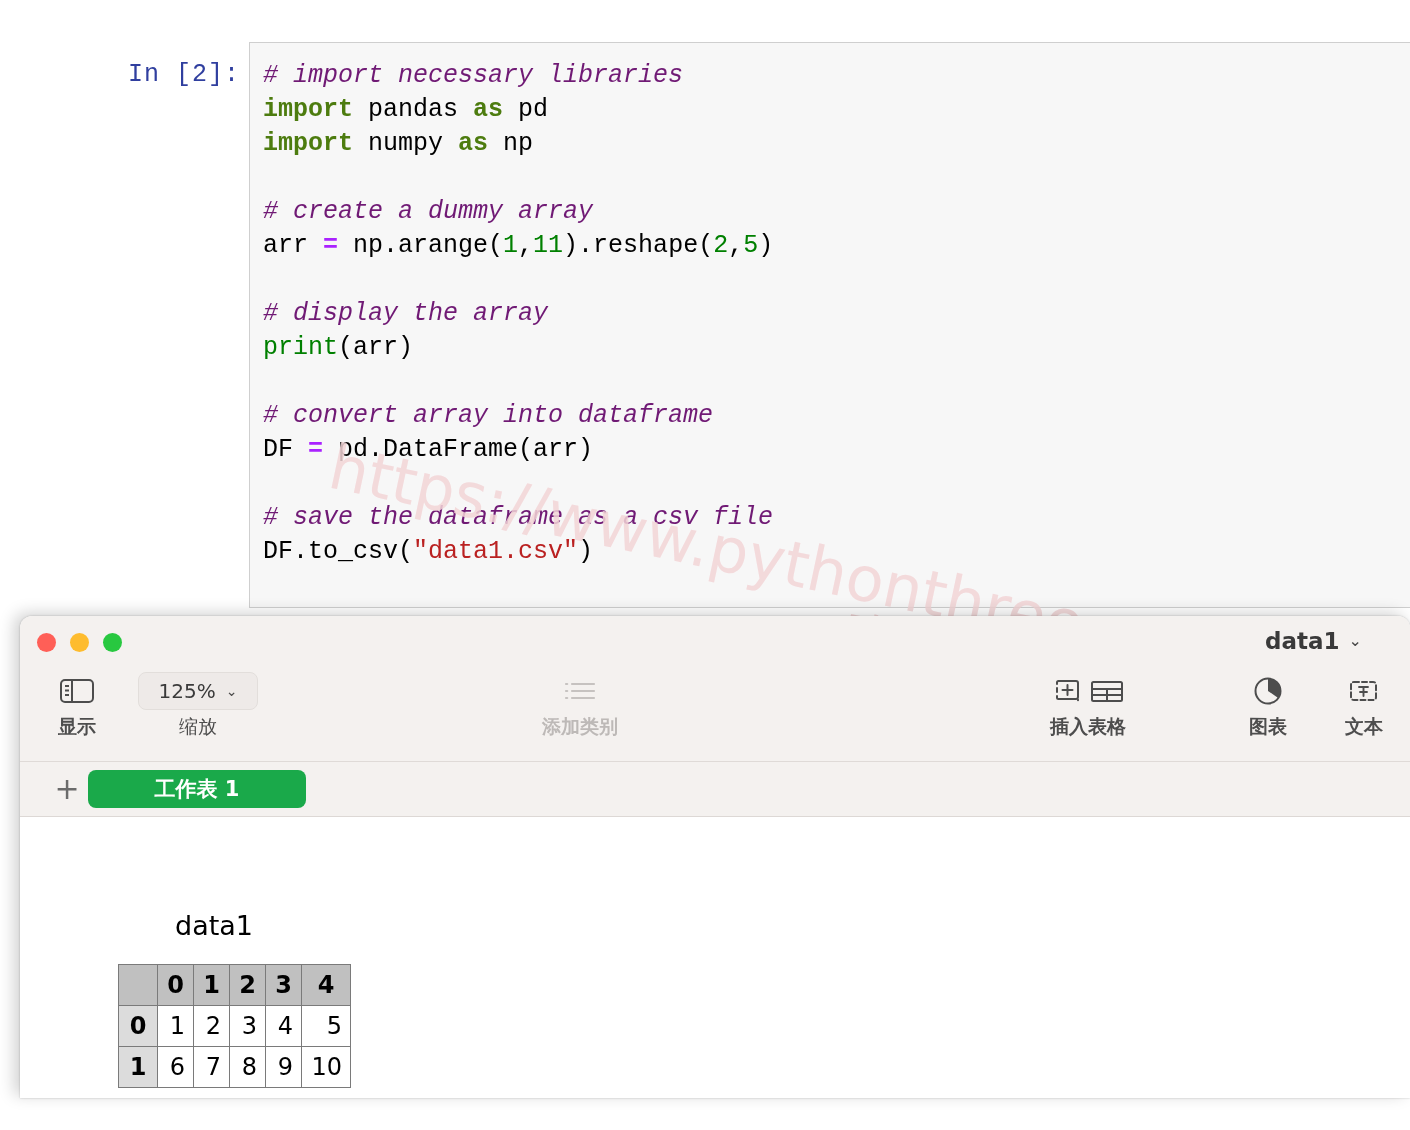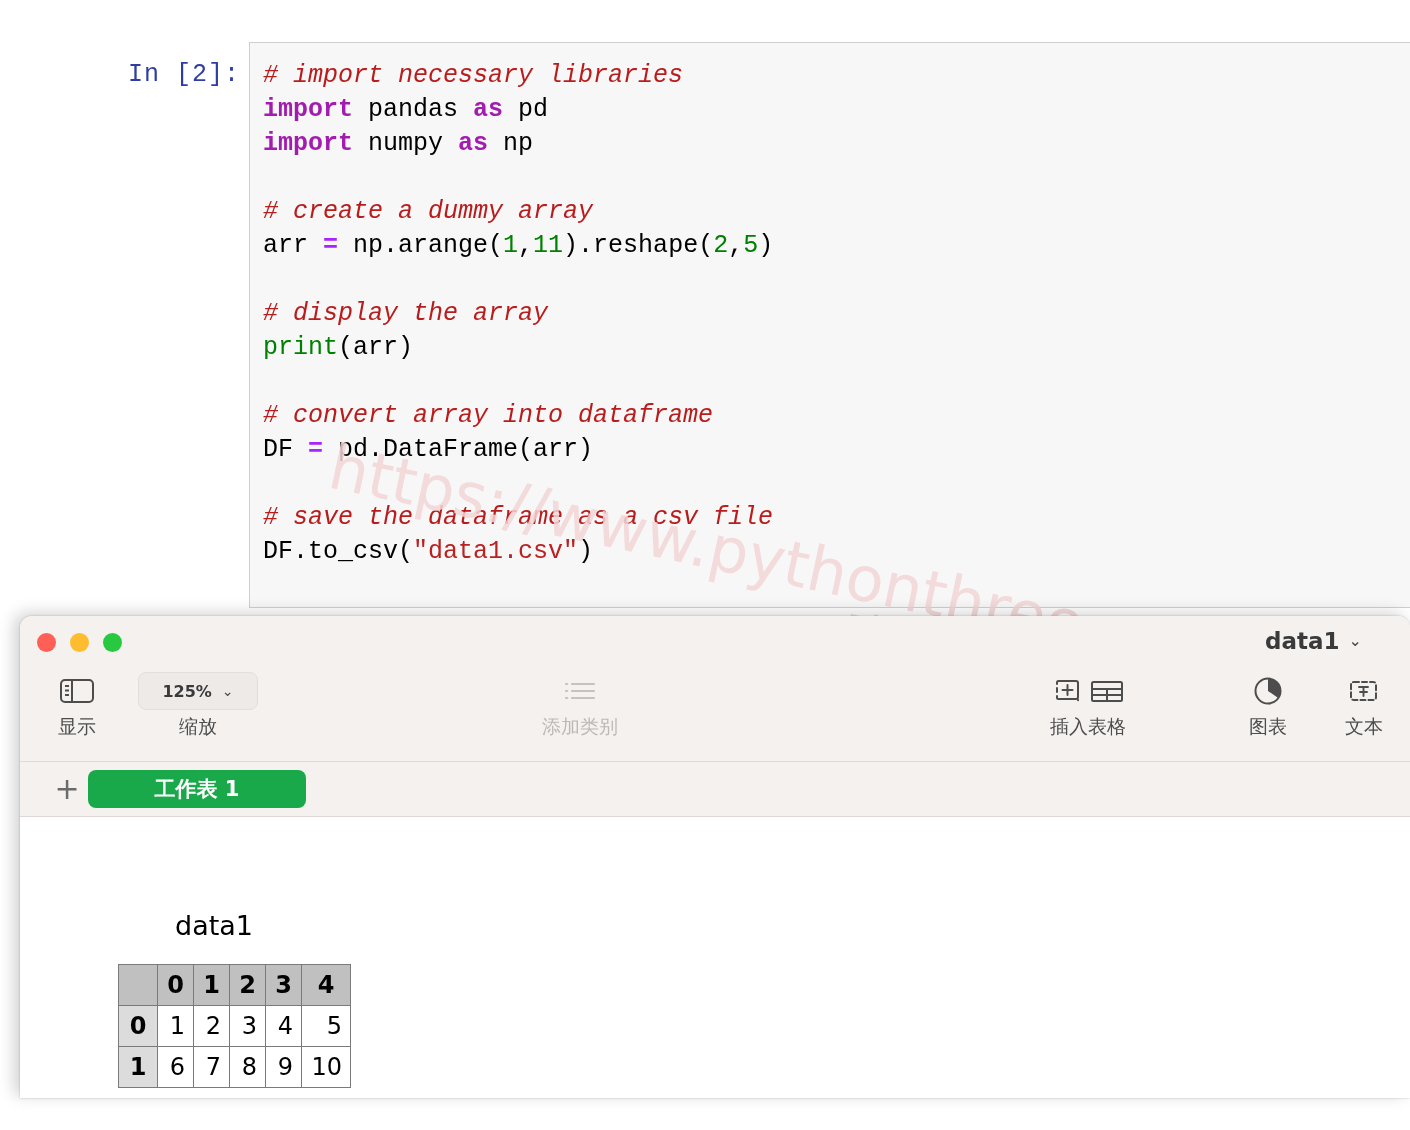--- a/index.html
+++ b/index.html
@@ -55,22 +55,22 @@
   #code-pre {
     margin: 0;
     padding: 16px 0 0 13px;
     font-family: "Liberation Mono", "DejaVu Sans Mono", monospace;
     font-size: 25px;
     line-height: 34px;
     color: #000000;
     white-space: pre;
     letter-spacing: 0px;
   }
-  .tok-comment { color: #b91c1c; font-style: italic; }
-  .tok-kw      { color: #a21caf; font-weight: bold; }
+  .tok-comment { color: #701a75; font-style: italic; }
+  .tok-kw      { color: #4d7c0f; font-weight: bold; }
   .tok-builtin { color: #008000; }
   .tok-num     { color: #008000; }
   .tok-op      { color: #aa22ff; font-weight: bold; }
   .tok-str     { color: #ba2121; }
   .tok-plain   { color: #000000; }
 
   
   .wm {
     position: absolute;
     color: #f3d5d7;
@@ -150,20 +150,21 @@
     line-height: 1;
   }
 
   
   .tb-item {
     position: absolute;
     display: flex;
     flex-direction: column;
     align-items: center;
     gap: 4px;
+    font-weight: bold;
   }
   .tb-icon {
     height: 38px;
     display: flex;
     align-items: center;
     justify-content: center;
   }
   .tb-label {
     font-size: 19px;
     color: #4d4d4d;
@@ -188,22 +189,22 @@
     border-radius: 8px;
     background: #eeeae8;
     border: 1px solid #e2dedb;
     display: flex;
     align-items: center;
     justify-content: center;
     gap: 10px;
     box-sizing: border-box;
   }
   #zoom-value {
-    font-size: 16px;
-    font-weight: bold;
+    font-size: 20px;
+    font-weight: normal;
     color: #3a3a3a;
     font-family: "DejaVu Sans", sans-serif;
   }
   #zoom-chevron { font-size: 14px; color: #4a4a4a; line-height: 1; }
 
   
   #tabbar {
     position: relative;
     height: 55px;
     background: #f4f1ef;

